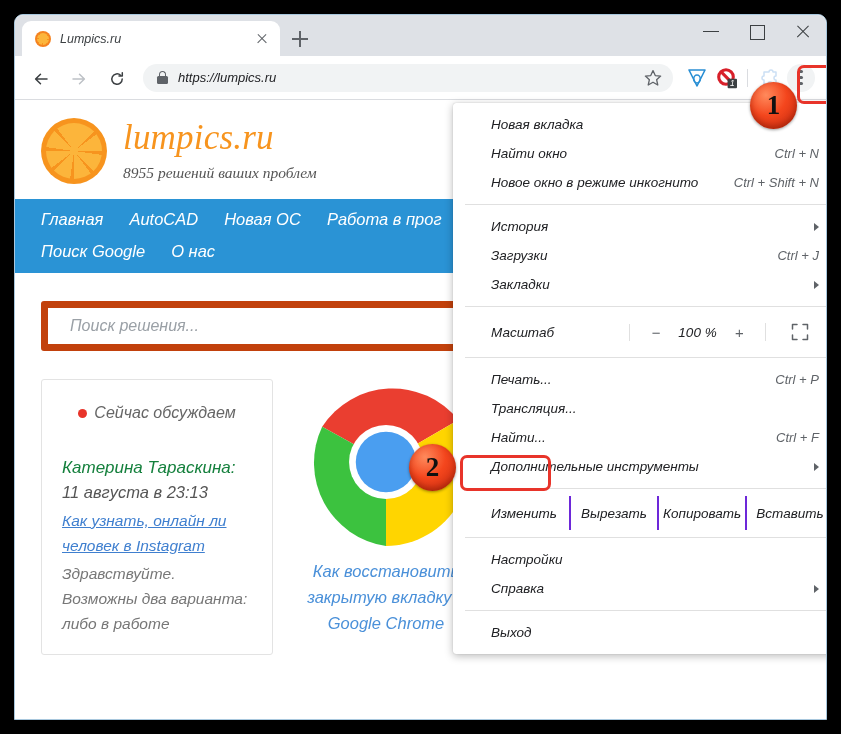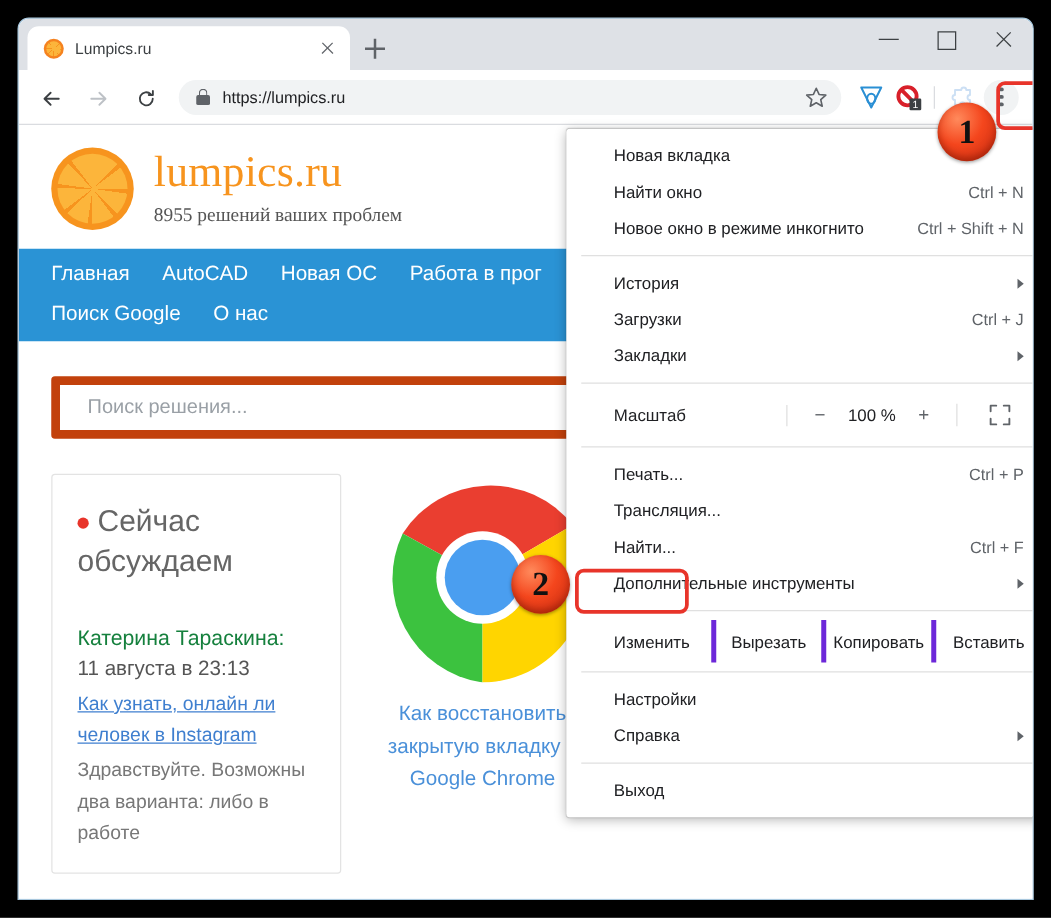--- a/index.html
+++ b/index.html
@@ -14,20 +14,21 @@
   #screen { position: relative; width: 841px; height: 734px; background:#000; }
 
   #window {
     position: absolute;
     left: 14px; top: 14px;
     width: 813px; height: 706px;
     background: #ffffff;
     border: 1px solid #a8c7dd;
     border-radius: 9px 9px 0 0;
     overflow: hidden;
+    font-style: italic;
   }
 
   
   #tabstrip {
     position: absolute; left:0; top:0; width: 100%; height: 41px;
     background: #dee1e6;
     border-radius: 8px 8px 0 0;
   }
   #tab {
     position: absolute; left: 7px; top: 6px; width: 258px; height: 35px;
@@ -178,21 +179,21 @@
   }
   #search-placeholder { font-size:16px; color:#9aa0a6; }
 
   #cards { margin: 28px 0 0 26px; display:flex; align-items:flex-start; }
 
   #discuss-card {
     width:232px; border:1px solid #e3e3e3; border-radius:3px;
     padding: 22px 20px 18px 20px; flex:none;
   }
   #discuss-title {
-    font-size:24px; color:#666; line-height:1.35;
+    font-size:16px; color:#666; line-height:1.35;text-align:center;
   }
   #discuss-dot {
     display:inline-block; width:9px; height:9px; border-radius:50%;
     background:#e8342a; margin-right:7px; vertical-align:middle;
   }
   #discuss-author { margin-top:31px; font-size:17px; color:#15803d; line-height:1.5; }
   #discuss-time { font-size:16.5px; color:#555; line-height:1.5; }
   #discuss-link {
     display:block; margin-top:3px; font-size:15.5px; color:#3f7fcf;
     text-decoration:underline; line-height:1.62;
@@ -245,21 +246,21 @@
     border-left:1px solid #e0e0e0;
   }
 
   
   #edit-row { display:flex; align-items:stretch; height:34px; }
   #edit-row .ecell {
     flex:1; display:flex; align-items:center; justify-content:center;
     font-size:13.5px;
   }
   #edit-row .ecell:first-child { justify-content:flex-start; padding-left:26px; flex:0 0 104px;}
-  #edit-row .ecell + .ecell { border-left:4px solid #6d28d9; }
+  #edit-row .ecell + .ecell { border-left:2px solid #6d28d9; }
 
   
   #settings-highlight {
     position:absolute; left:445px; top:440px; width:91px; height:36px;
     border:3px solid #e8342a; border-radius:7px; z-index:70;
     background: transparent;
   }
 
   
   .badge {

